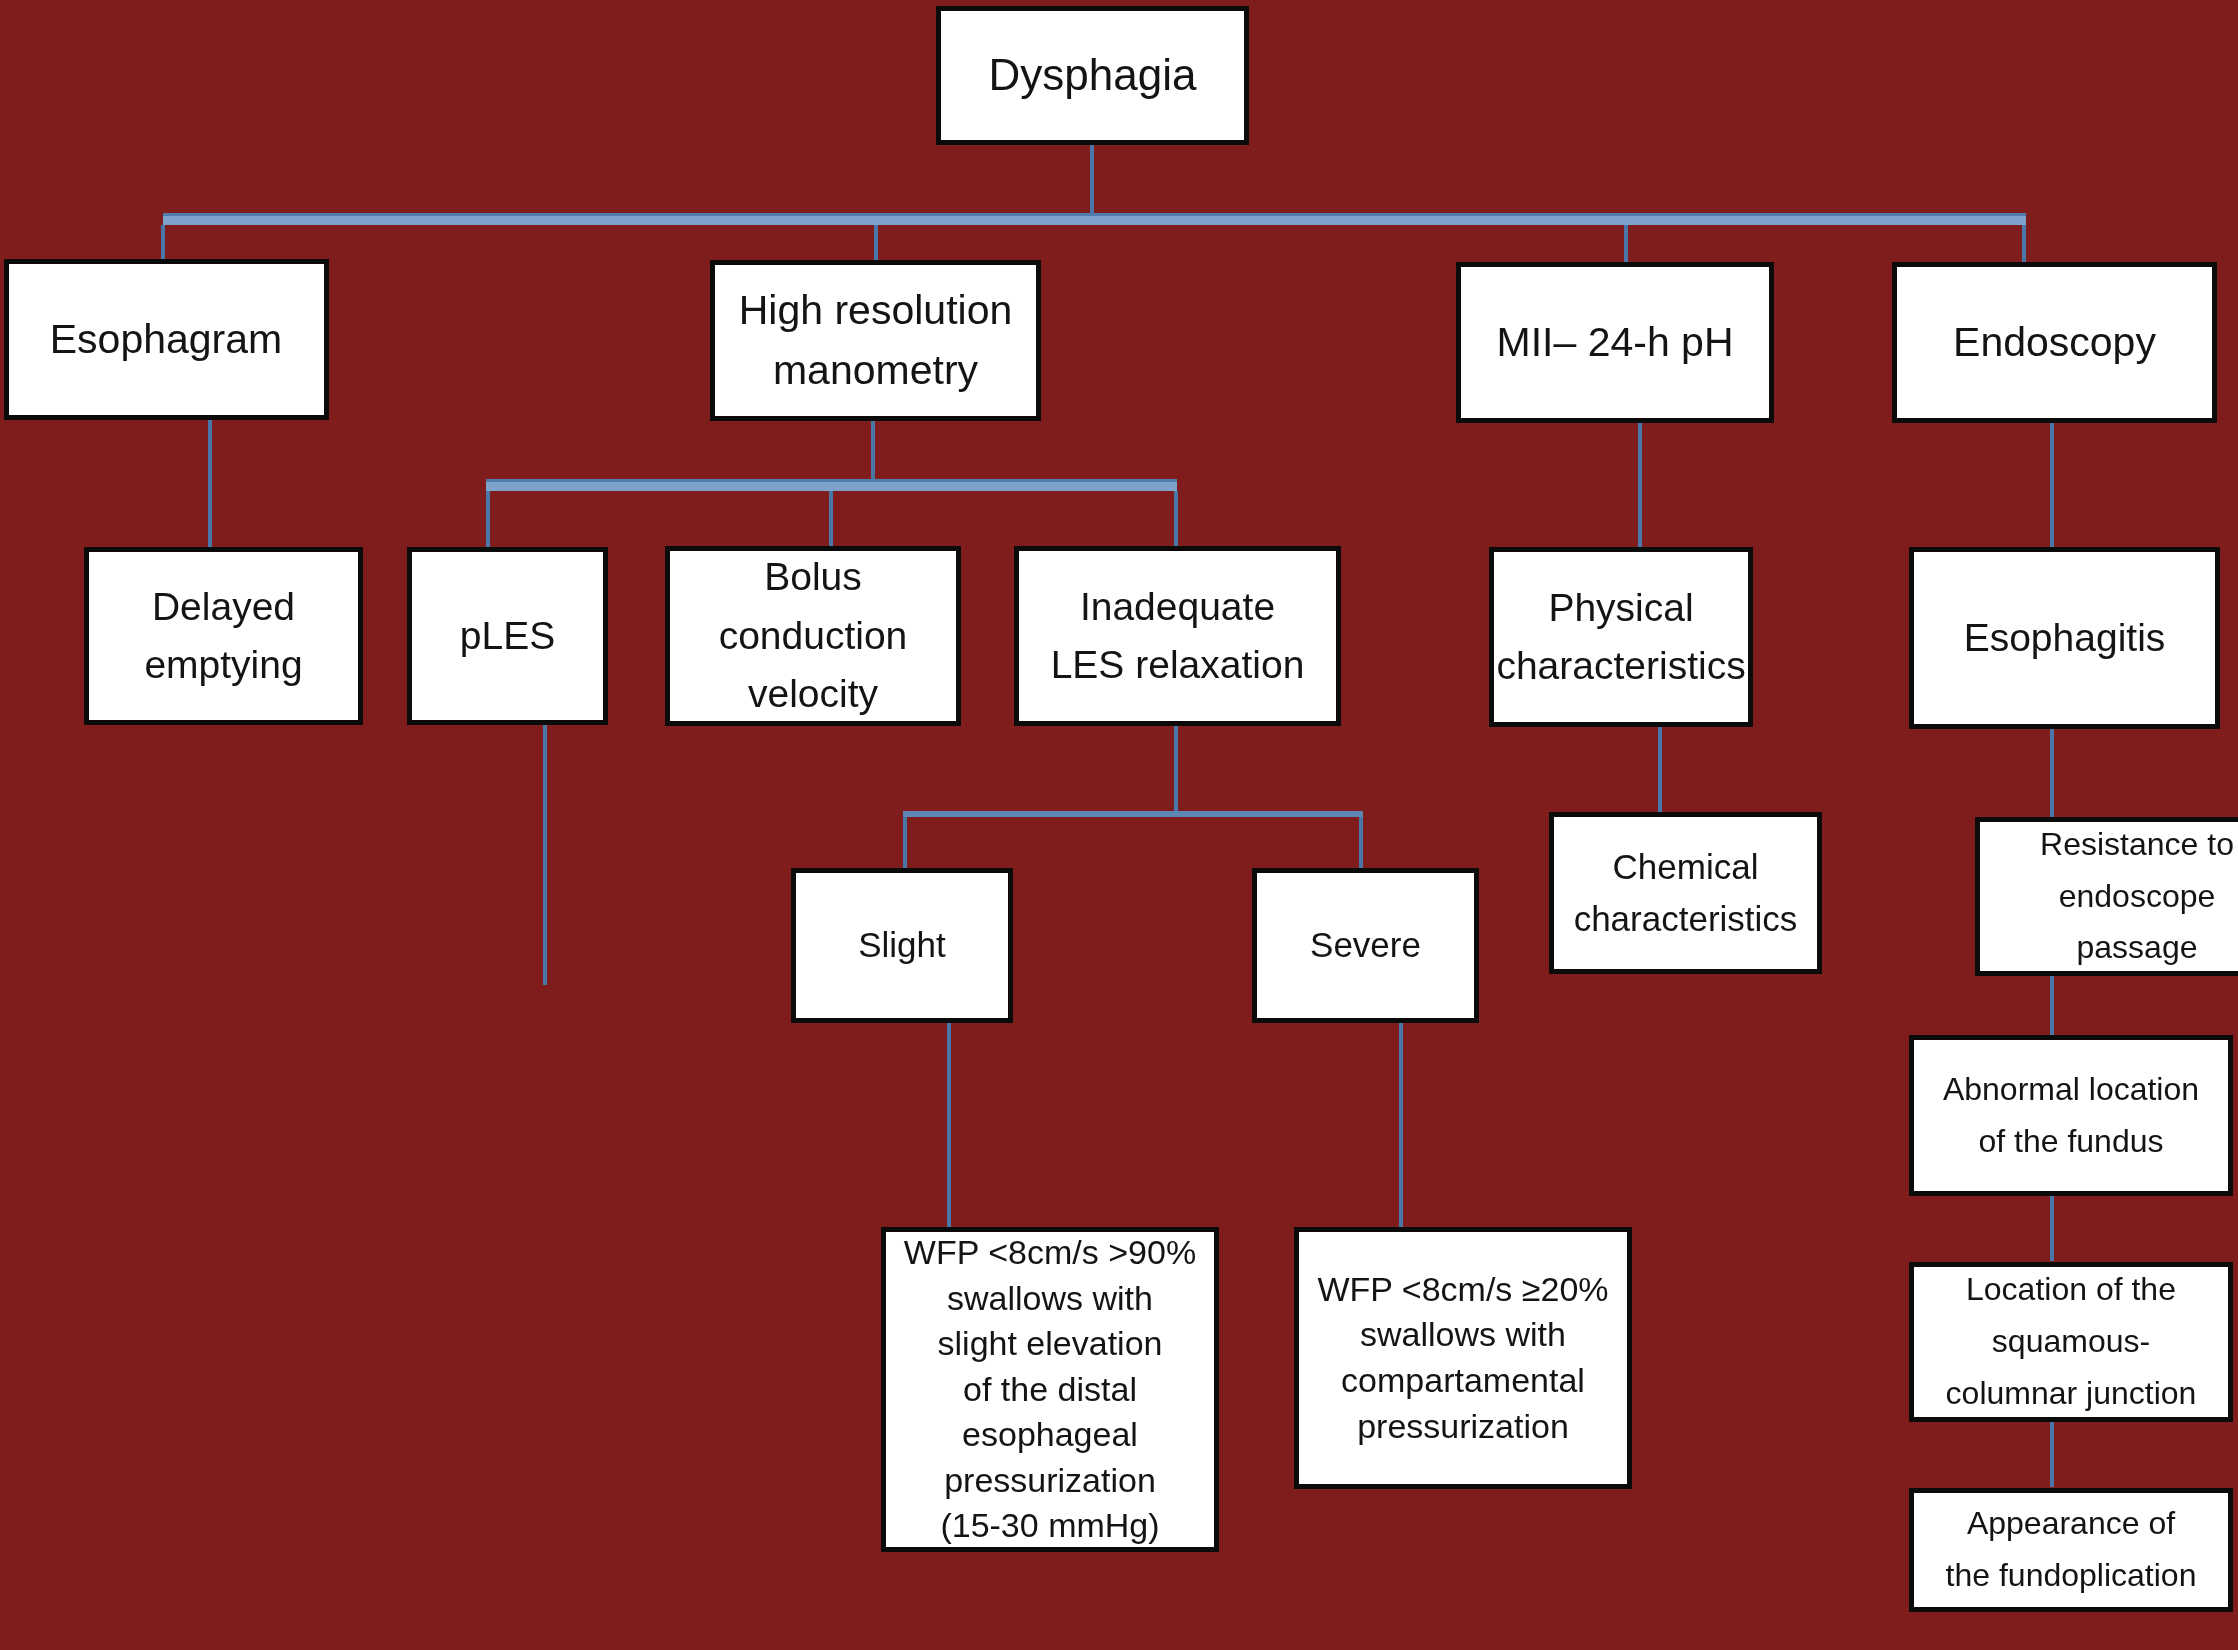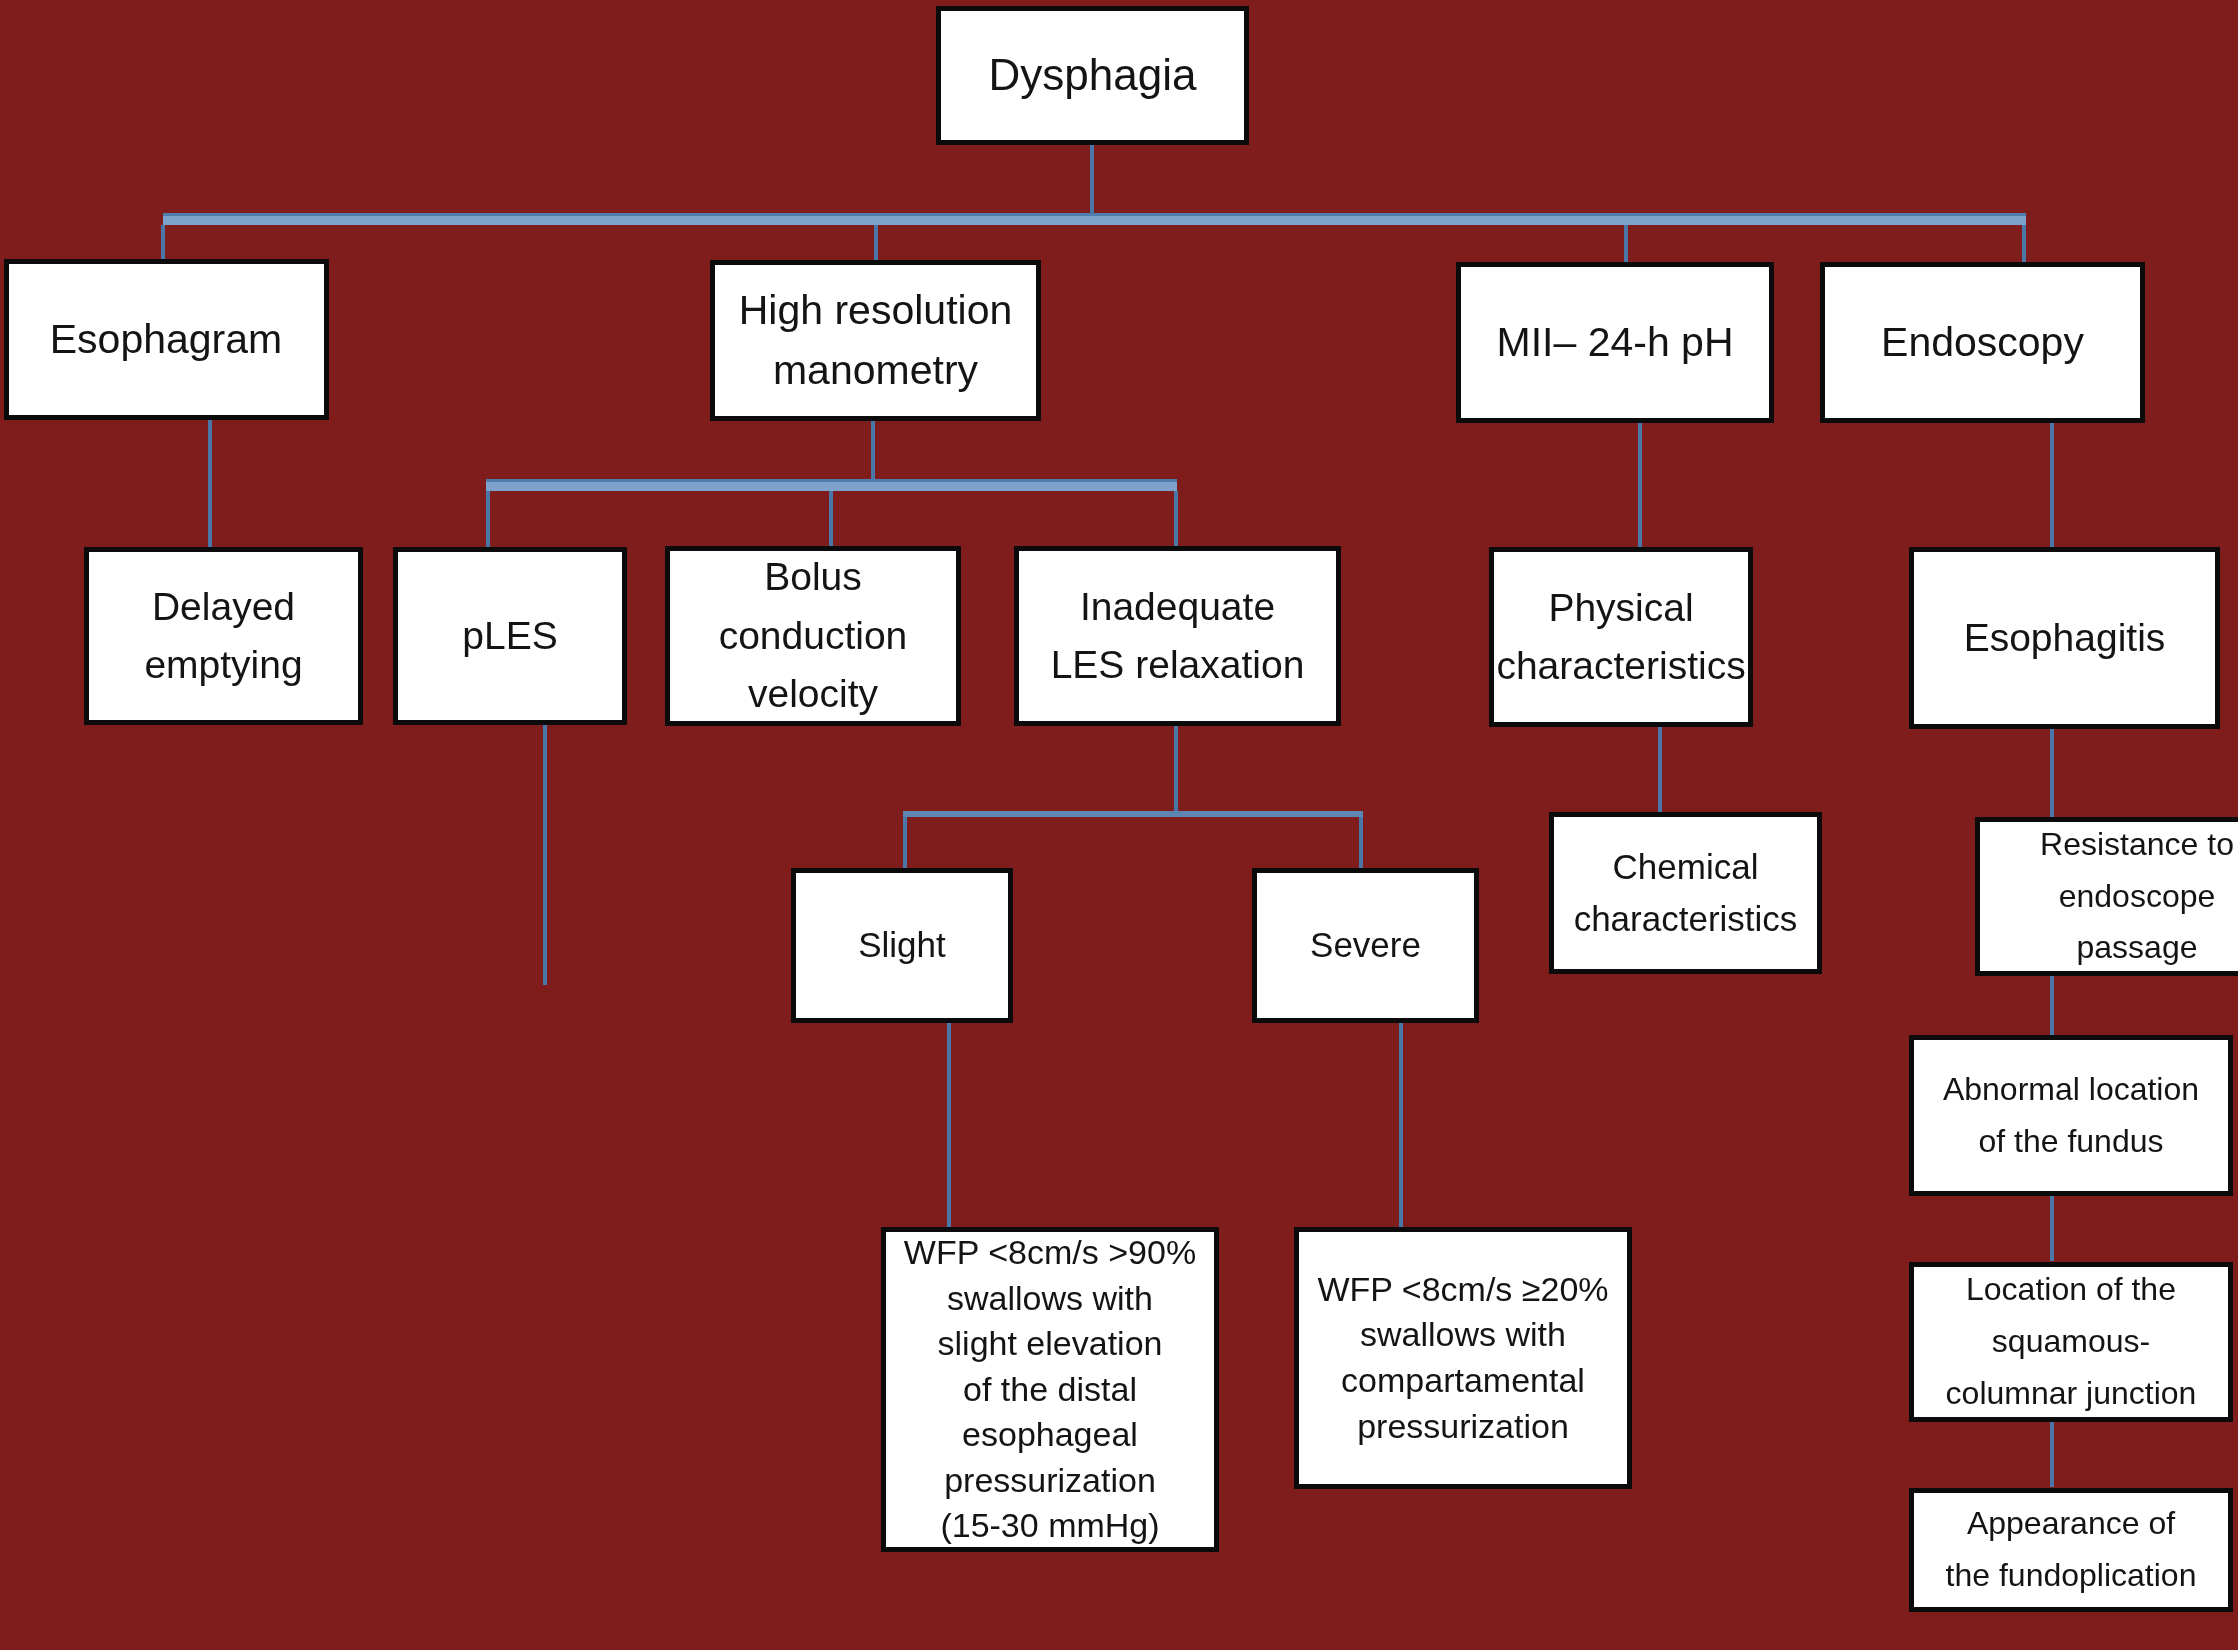--- a/index.html
+++ b/index.html
@@ -37,23 +37,23 @@
     box-sizing:border-box;
     z-index:1;
   }
   .trunk3{position:absolute;background:#5d86b2;z-index:1;}
 
   
   .n-dysphagia{left:936px;top:5.6px;width:313px;height:139px;}
   .n-esophagram{left:3.5px;top:259px;width:325px;height:161px;}
   .n-hrm{left:710px;top:260px;width:331px;height:161px;}
   .n-mii{left:1456px;top:262px;width:318px;height:161px;}
-  .n-endoscopy{left:1820px;top:262px;width:325px;height:161px;}
+  .n-endoscopy{left:1892px;top:262px;width:325px;height:161px;}
   .n-delayed{left:84px;top:547px;width:279px;height:178px;}
-  .n-ples{left:393px;top:547px;width:234px;height:178px;}
+  .n-ples{left:407px;top:547px;width:201px;height:178px;}
   .n-bolus{left:665px;top:546px;width:296px;height:180px;}
   .n-inadequate{left:1014px;top:546px;width:327px;height:180px;}
   .n-physical{left:1489px;top:547px;width:264px;height:180px;}
   .n-esophagitis{left:1909px;top:547px;width:311px;height:182px;}
   .n-chemical{left:1529px;top:812px;width:273px;height:162px;margin-left:20px;}
   .n-slight{left:791px;top:868px;width:222px;height:155px;}
   .n-severe{left:1252px;top:868px;width:227px;height:155px;}
   .n-intrabolus{left:482px;top:986px;width:197px;height:192px;}
   .n-wfp-slight{left:881px;top:1227px;width:338px;height:325px;}
   .n-wfp-severe{left:1294px;top:1227px;width:338px;height:262px;}

